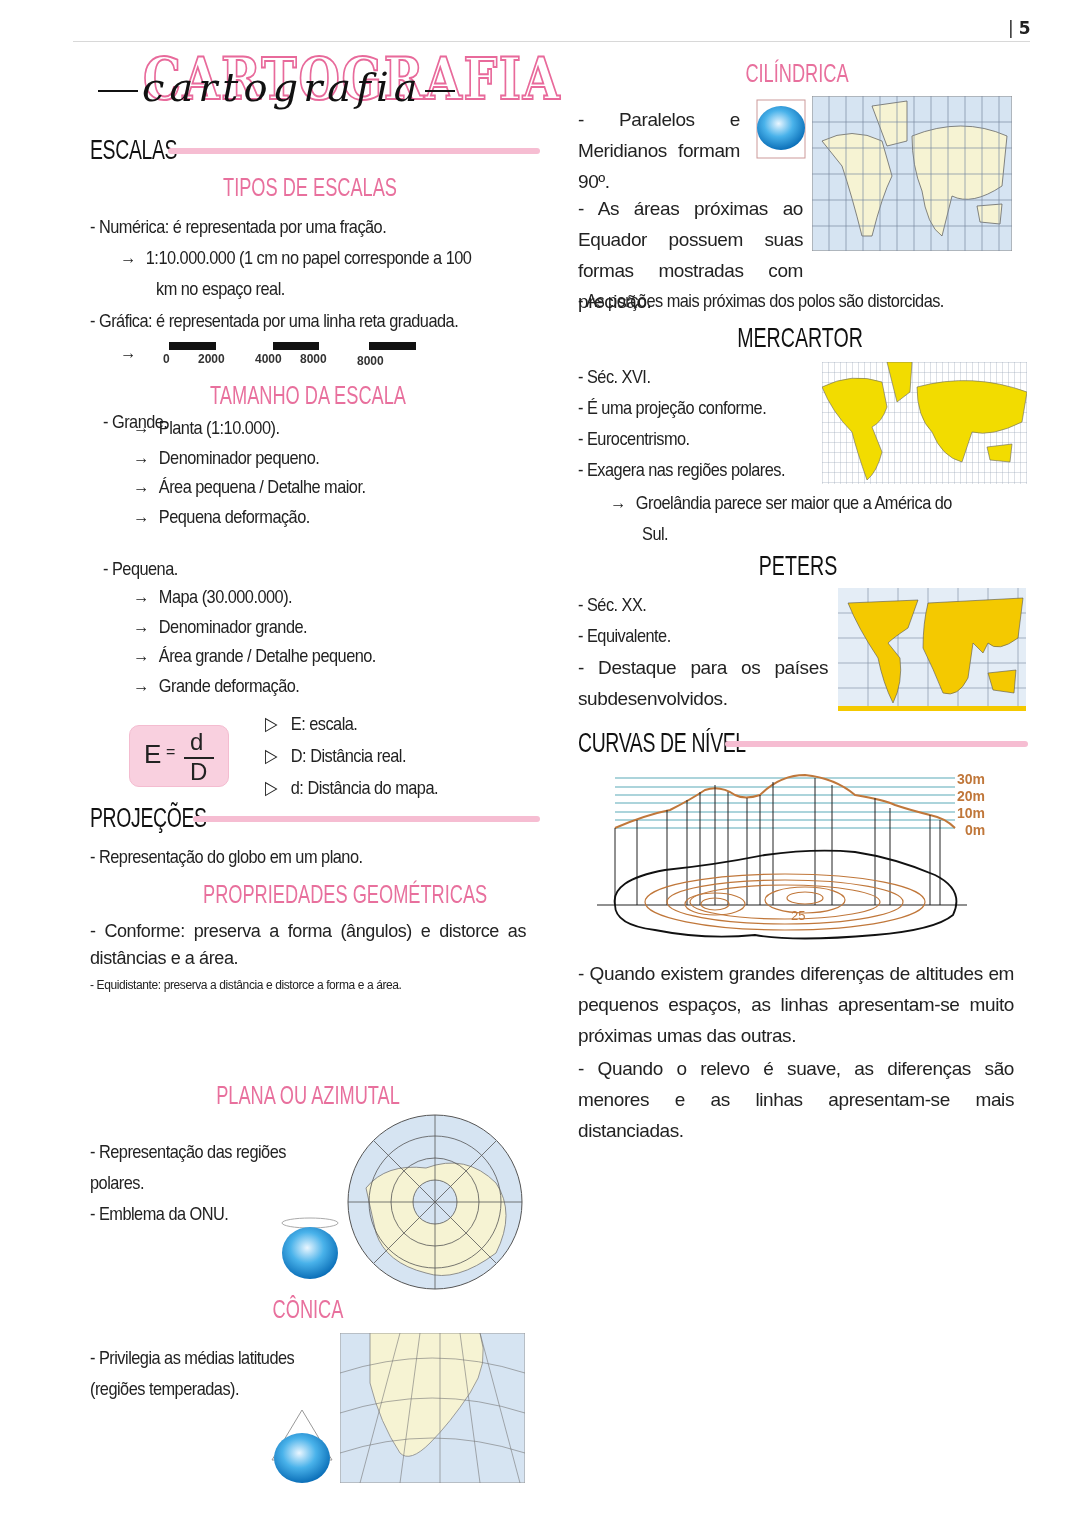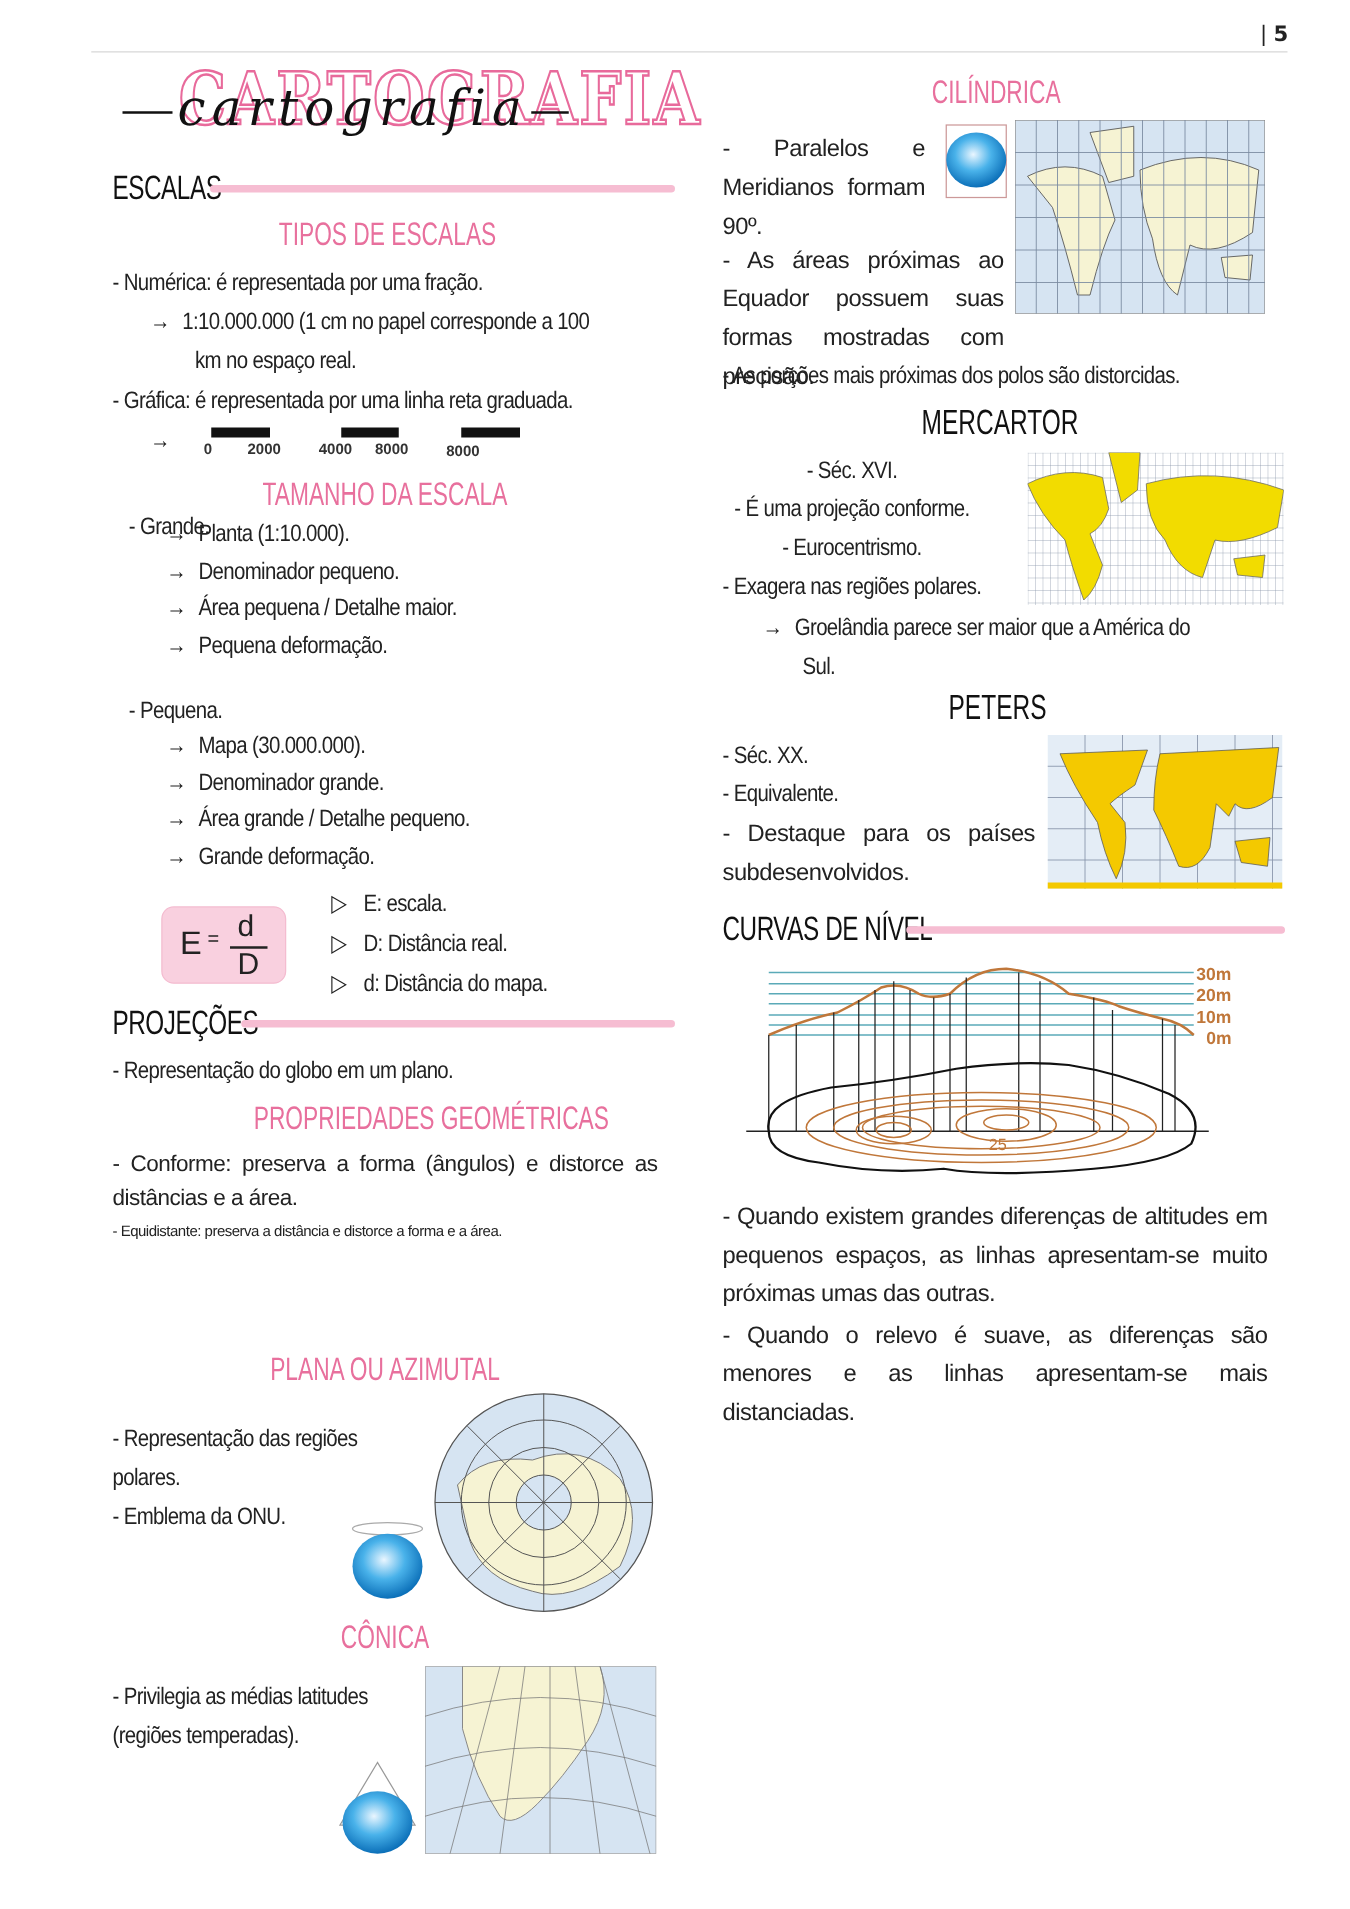--- a/index.html
+++ b/index.html
@@ -203,21 +203,21 @@
       <line x1="102" y1="0" x2="102" y2="155"></line>
       <line x1="119" y1="0" x2="119" y2="155"></line>
       <line x1="136" y1="0" x2="136" y2="155"></line>
       <line x1="153" y1="0" x2="153" y2="155"></line>
       <line x1="170" y1="0" x2="170" y2="155"></line>
       <line x1="187" y1="0" x2="187" y2="155"></line>
   </g>
 </svg>
 
 <div class="abs h-black" style="left:650px;top:322px;width:300px;">MERCARTOR</div>
-<div class="abs" style="left:578px;top:361px;text-align:center;">
+<div class="abs" style="left:578px;top:361px;">
   <div class="txt narrow">- Séc. XVI.</div>
   <div class="txt narrow">- É uma projeção conforme.</div>
   <div class="txt narrow">- Eurocentrismo.</div>
   <div class="txt narrow">- Exagera nas regiões polares.</div>
 </div>
 <div class="abs txt narrow" style="left:610px;top:487px;"><span class="arrow">→</span><span>Groelândia parece ser maior que a América do</span></div>
 <div class="abs txt narrow" style="left:642px;top:518px;">Sul.</div>
 <svg class="abs" style="left:822px;top:362px;" width="205" height="122">
   <defs>
       <pattern id="grid1" width="6" height="10" patternUnits="userSpaceOnUse">

